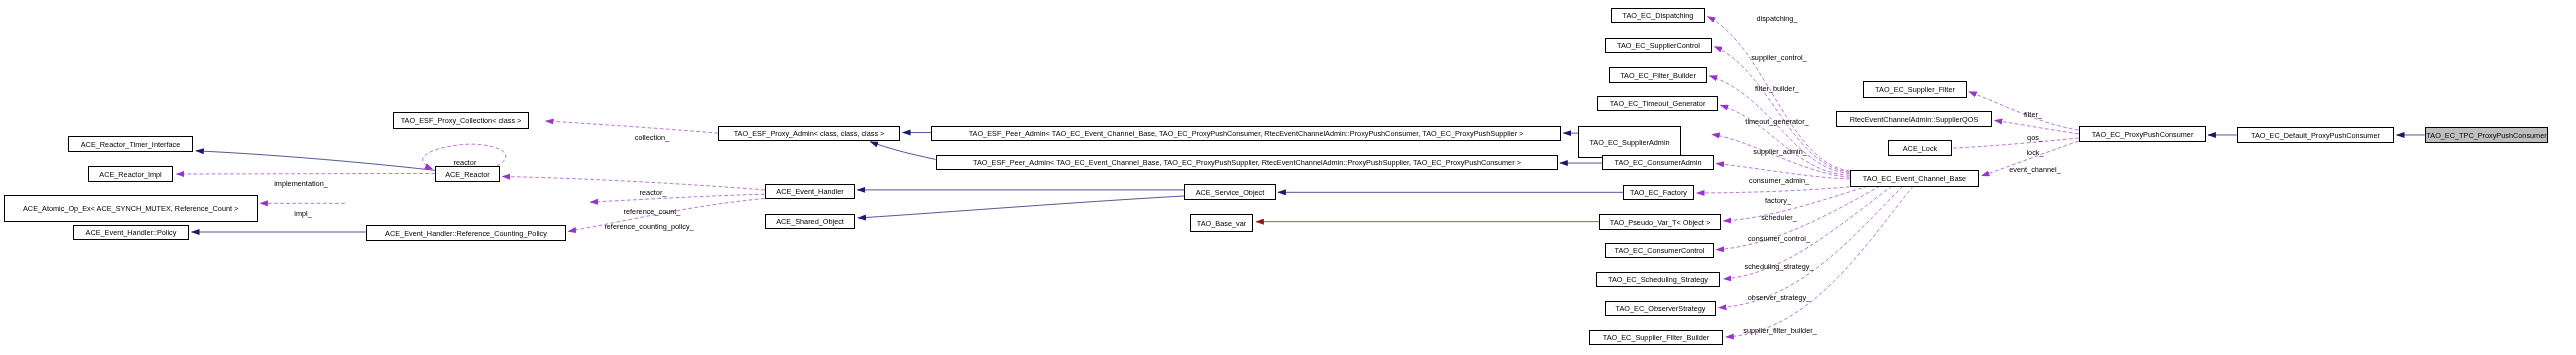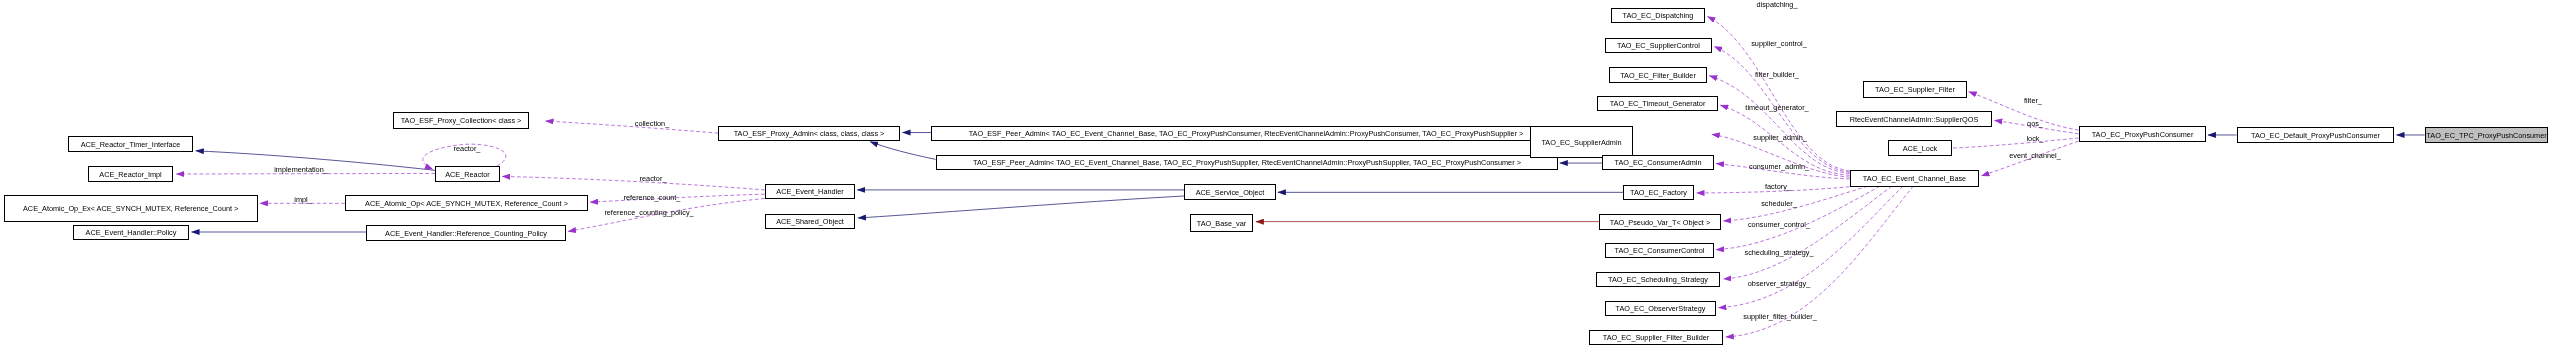--- a/index.html
+++ b/index.html
@@ -4,21 +4,21 @@
 <style>
   html,body{margin:0;padding:0;background:#ffffff;}
   .canvas{position:relative;width:2576px;height:356px;background:#ffffff;
           font-family:"Liberation Sans",sans-serif;overflow:hidden;}
   svg.edges{position:absolute;left:0;top:0;z-index:1;}
   .node{position:absolute;z-index:2;display:flex;align-items:center;justify-content:center;
         border:0.6px solid #000;background:#fff;font-size:7.3px;color:#000;
         white-space:nowrap;box-sizing:border-box;}
   .node.focus{background:#bfbfbf;}
   .elabel{position:absolute;z-index:3;transform:translate(-50%,-50%);
-          font-size:7.3px;color:#000;white-space:nowrap;}
+          font-size:7.3px;color:#000;white-space:nowrap;margin-top:14px;}
   path.inh{stroke:#191970;fill:none;stroke-width:1.2;}
   path.pinh{stroke:#8b1a1a;fill:none;stroke-width:1.2;}
   path.use{stroke:#9a32cd;fill:none;stroke-width:1.1;stroke-dasharray:6,4;}
 </style>
 </head>
 <body>
 
 <div class="canvas">
 
   <svg class="edges" width="2576" height="356" viewBox="0 0 4221 583">
@@ -71,34 +71,33 @@
     <path class="use" d="M3118,305 C3040,382 2950,496 2816,504" marker-end="url(#ah-purple)"></path>
     <path class="use" d="M3135,305 C3060,395 2970,544 2828,552" marker-end="url(#ah-purple)"></path>
   </svg>
 
   <div class="node" style="left:68px;top:136px;width:125px;height:16px">ACE_Reactor_Timer_Interface</div>
   <div class="node" style="left:88px;top:166px;width:85px;height:16px">ACE_Reactor_Impl</div>
   <div class="node" style="left:3.7px;top:195px;width:254px;height:27px">ACE_Atomic_Op_Ex&lt; ACE_SYNCH_MUTEX, Reference_Count &gt;</div>
   <div class="node" style="left:73px;top:225px;width:116px;height:15.3px">ACE_Event_Handler::Policy</div>
   <div class="node" style="left:393px;top:112px;width:136px;height:17px">TAO_ESF_Proxy_Collection&lt; class &gt;</div>
   <div class="node" style="left:435px;top:166px;width:65px;height:16px">ACE_Reactor</div>
-  <div class="node" style="left:345px;top:195px;width:243px;height:16px">ACE_Atomic_Op&lt; ACE_SYNCH_MUTEX, Reference_Count &gt;</div>
   <div class="node" style="left:366px;top:225px;width:200px;height:16px">ACE_Event_Handler::Reference_Counting_Policy</div>
   <div class="node" style="left:718px;top:126px;width:182px;height:15.3px">TAO_ESF_Proxy_Admin&lt; class, class, class &gt;</div>
   <div class="node" style="left:765px;top:184px;width:90px;height:15.3px">ACE_Event_Handler</div>
   <div class="node" style="left:765px;top:214px;width:90px;height:15.3px">ACE_Shared_Object</div>
   <div class="node" style="left:931px;top:126px;width:630px;height:15.3px">TAO_ESF_Peer_Admin&lt; TAO_EC_Event_Channel_Base, TAO_EC_ProxyPushConsumer, RtecEventChannelAdmin::ProxyPushConsumer, TAO_EC_ProxyPushSupplier &gt;</div>
   <div class="node" style="left:936px;top:155px;width:622px;height:15.3px">TAO_ESF_Peer_Admin&lt; TAO_EC_Event_Channel_Base, TAO_EC_ProxyPushSupplier, RtecEventChannelAdmin::ProxyPushSupplier, TAO_EC_ProxyPushConsumer &gt;</div>
   <div class="node" style="left:1184px;top:184px;width:92px;height:16px">ACE_Service_Object</div>
   <div class="node" style="left:1190px;top:214px;width:63px;height:18px">TAO_Base_var</div>
   <div class="node" style="left:1611px;top:8px;width:94px;height:15.3px">TAO_EC_Dispatching</div>
   <div class="node" style="left:1605px;top:38px;width:107px;height:15.3px">TAO_EC_SupplierControl</div>
   <div class="node" style="left:1609px;top:67px;width:98px;height:16px">TAO_EC_Filter_Builder</div>
   <div class="node" style="left:1597px;top:96px;width:121px;height:15.3px">TAO_EC_Timeout_Generator</div>
-  <div class="node" style="left:1530px;top:126px;width:103px;height:32px">TAO_EC_SupplierAdmin</div>
+  <div class="node" style="left:1578px;top:126px;width:103px;height:32px">TAO_EC_SupplierAdmin</div>
   <div class="node" style="left:1602px;top:155px;width:112px;height:15.3px">TAO_EC_ConsumerAdmin</div>
   <div class="node" style="left:1623px;top:185px;width:71px;height:15.3px">TAO_EC_Factory</div>
   <div class="node" style="left:1599px;top:214px;width:122px;height:16px">TAO_Pseudo_Var_T&lt; Object &gt;</div>
   <div class="node" style="left:1605px;top:243px;width:109px;height:15.3px">TAO_EC_ConsumerControl</div>
   <div class="node" style="left:1596px;top:272px;width:124px;height:15.3px">TAO_EC_Scheduling_Strategy</div>
   <div class="node" style="left:1605px;top:301px;width:111px;height:15.3px">TAO_EC_ObserverStrategy</div>
   <div class="node" style="left:1589px;top:330px;width:134px;height:15.3px">TAO_EC_Supplier_Filter_Builder</div>
   <div class="node" style="left:1863px;top:81px;width:104px;height:16.5px">TAO_EC_Supplier_Filter</div>
   <div class="node" style="left:1836px;top:111px;width:156px;height:16px">RtecEventChannelAdmin::SupplierQOS</div>
   <div class="node" style="left:1888px;top:140px;width:64px;height:16px">ACE_Lock</div>

